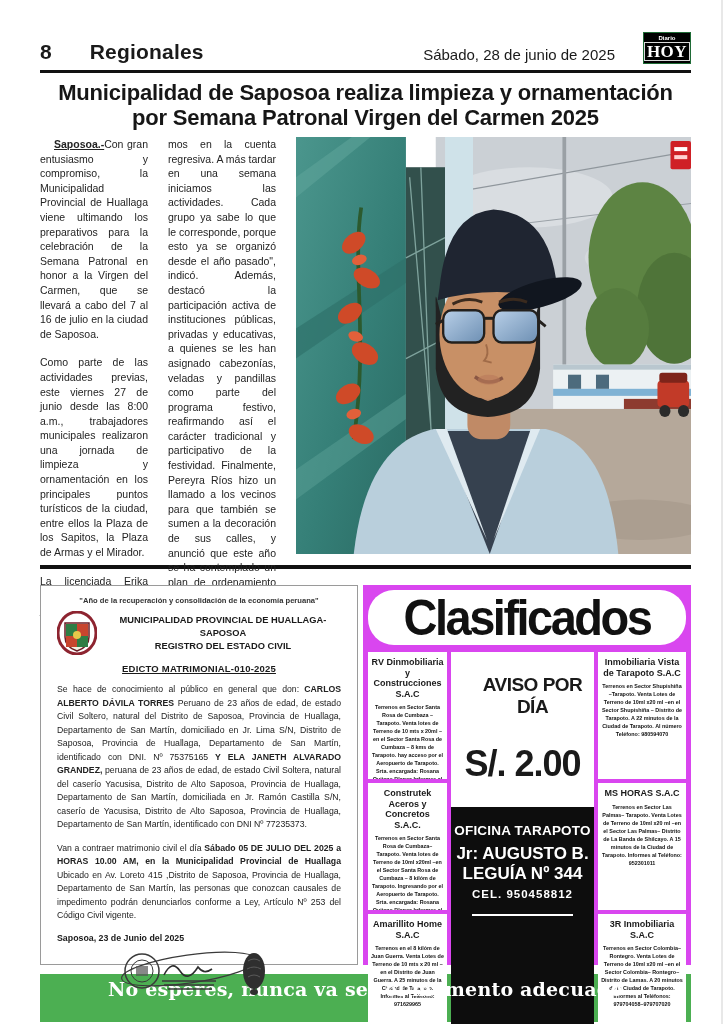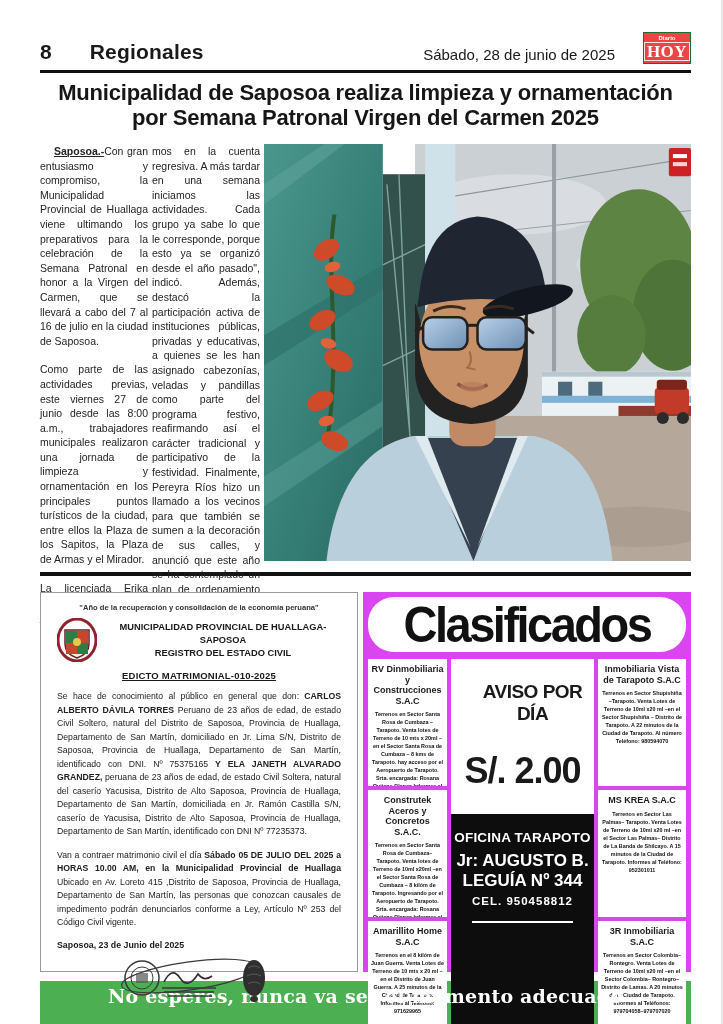--- a/index.html
+++ b/index.html
@@ -9,33 +9,33 @@
           border-right:2px solid #e8e8e8; }
   .inner { position:absolute; left:40px; right:30px; top:0; }
 
   
   .masthead { display:flex; align-items:flex-end; padding-top:32px; padding-bottom:6px;
               border-bottom:3px solid #111; }
   .pagenum { font-size:21px; font-weight:bold; }
   .section { font-size:21px; font-weight:bold; margin-left:38px; letter-spacing:.2px; }
   .spacer { flex:1; }
   .date { font-size:15px; margin-right:28px; padding-bottom:1px; }
-  .logo { width:48px; height:32px; background:#ef4444; border:1px solid #1f6b36;
+  .logo { width:48px; height:32px; background:#000000; border:1px solid #1f6b36;
           display:flex; flex-direction:column; align-items:center; justify-content:center; }
   .logo .l-top { color:#fff; font-size:6px; font-weight:bold; line-height:7px; }
   .logo .l-main { color:#fff; font-size:17px; font-weight:bold; line-height:17px;
           font-family:"Liberation Serif", serif; letter-spacing:.5px;
           border:1px solid rgba(255,255,255,.85); padding:0 2px; }
 
   
   .headline { text-align:center; font-size:22px; font-weight:bold; line-height:25px;
               padding:7px 0 4px 0; color:#161616; letter-spacing:-.2px; }
 
   
-  .article { display:flex; gap:4px; margin-top:10px; height:417px;justify-content:space-between; }
+  .article { display:flex; gap:20px; margin-top:3px; height:417px;justify-content:space-between; }
   .col { width:108px; flex:none; font-size:10.5px; line-height:14.6px; text-align:justify;
          color:#232323; }
   .col p { margin-bottom:14px; }
   .col p:last-child { margin-bottom:0; }
   .dateline { font-weight:bold; text-decoration:underline; }
   .indent { text-indent:14px; }
   .photo { flex:1; position:relative; }
   .photo svg { display:block; width:100%; height:100%; }
 
   
@@ -296,21 +296,21 @@
               <div class="of-line"></div>
             </div>
           </div>
 
           <div class="ad-col right">
             <div class="ad">
               <div class="ad-title">Inmobiliaria Vista de Tarapoto S.A.C</div>
               <div class="ad-body">Terrenos en Sector Shupishiña –Tarapoto. Venta Lotes de Terreno de 10ml x20 ml –en el Sector Shupishiña – Distrito de Tarapoto. A 22 minutos de la Ciudad de Tarapoto. Al número Teléfono: 980594070</div>
             </div>
             <div class="ad">
-              <div class="ad-title">MS KREA S.A.C</div>
+              <div class="ad-title">MS HORAS S.A.C</div>
               <div class="ad-body">Terrenos en Sector Las Palmas– Tarapoto. Venta Lotes de Terreno de 10ml x20 ml –en el Sector Las Palmas– Distrito de La Banda de Shilcayo. A 15 minutos de la Ciudad de Tarapoto. Informes al Teléfono: 952301011</div>
             </div>
             <div class="ad">
               <div class="ad-title">3R Inmobiliaria S.A.C</div>
               <div class="ad-body">Terrenos en Sector Colombia– Rontegro. Venta Lotes de Terreno de 10ml x20 ml –en el Sector Colombia– Rontegro– Distrito de Lamas. A 20 minutos de la Ciudad de Tarapoto. Informes al Teléfonos: 979704058–979707020</div>
             </div>
           </div>
 
         </div>
       </div>

